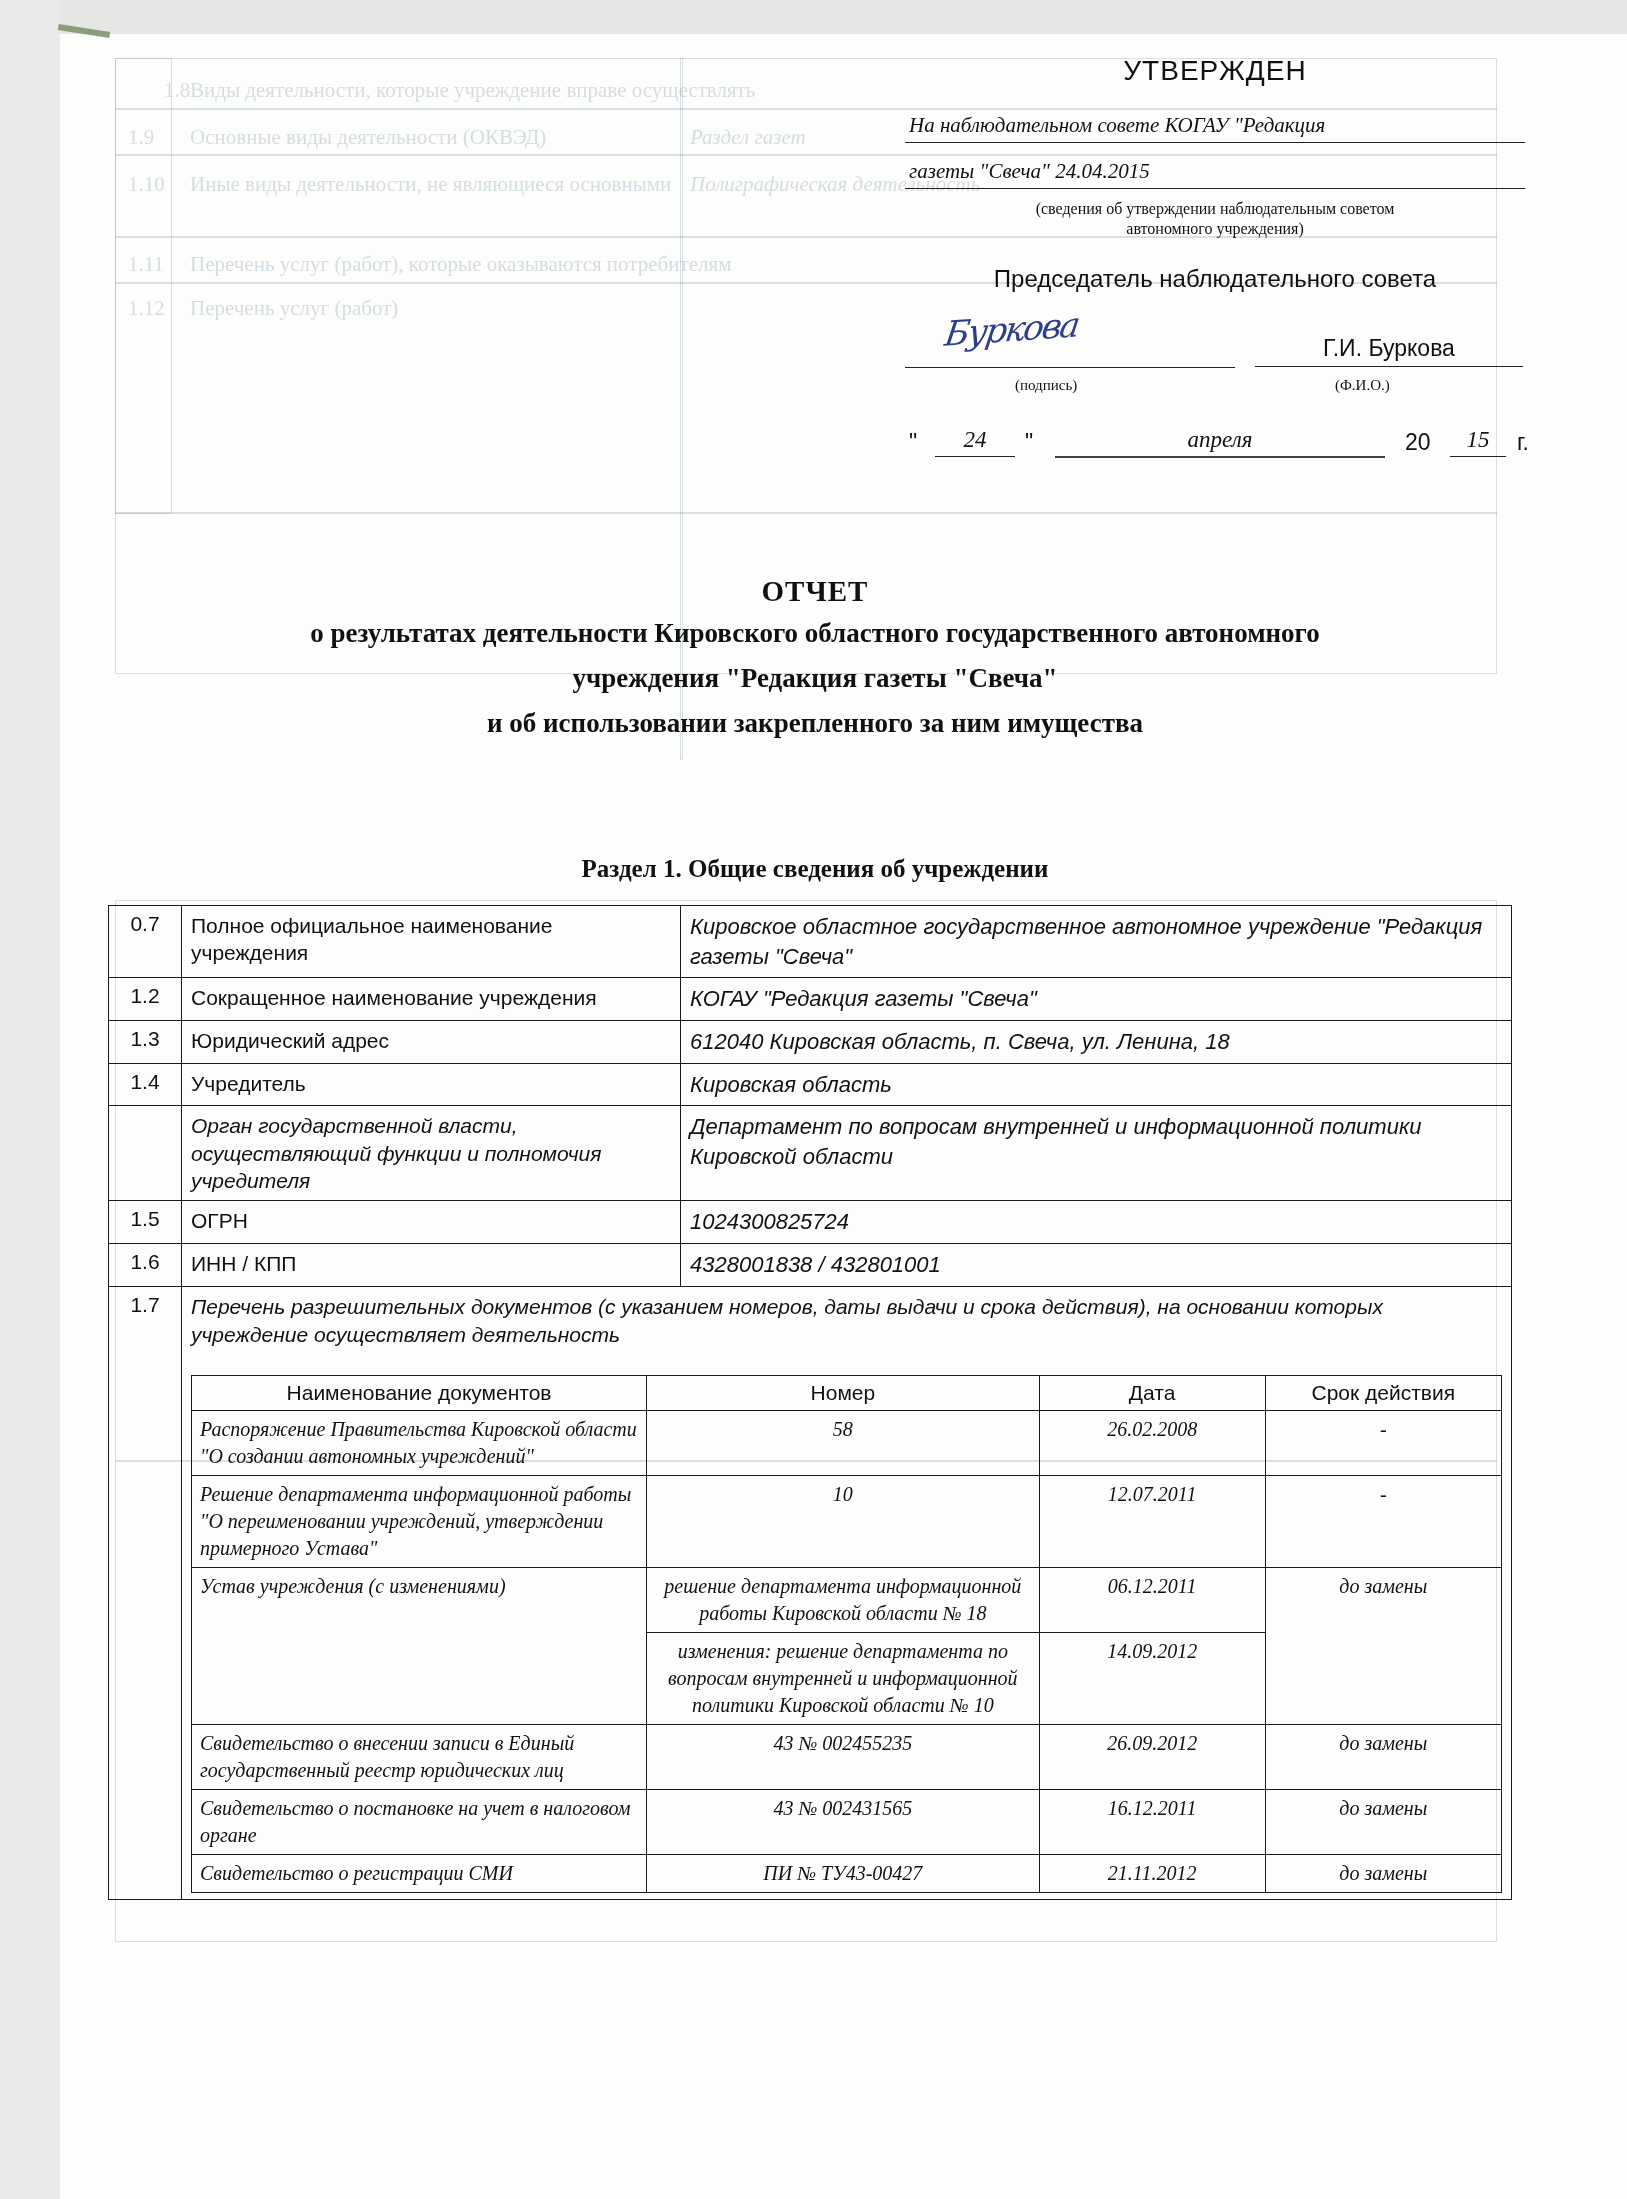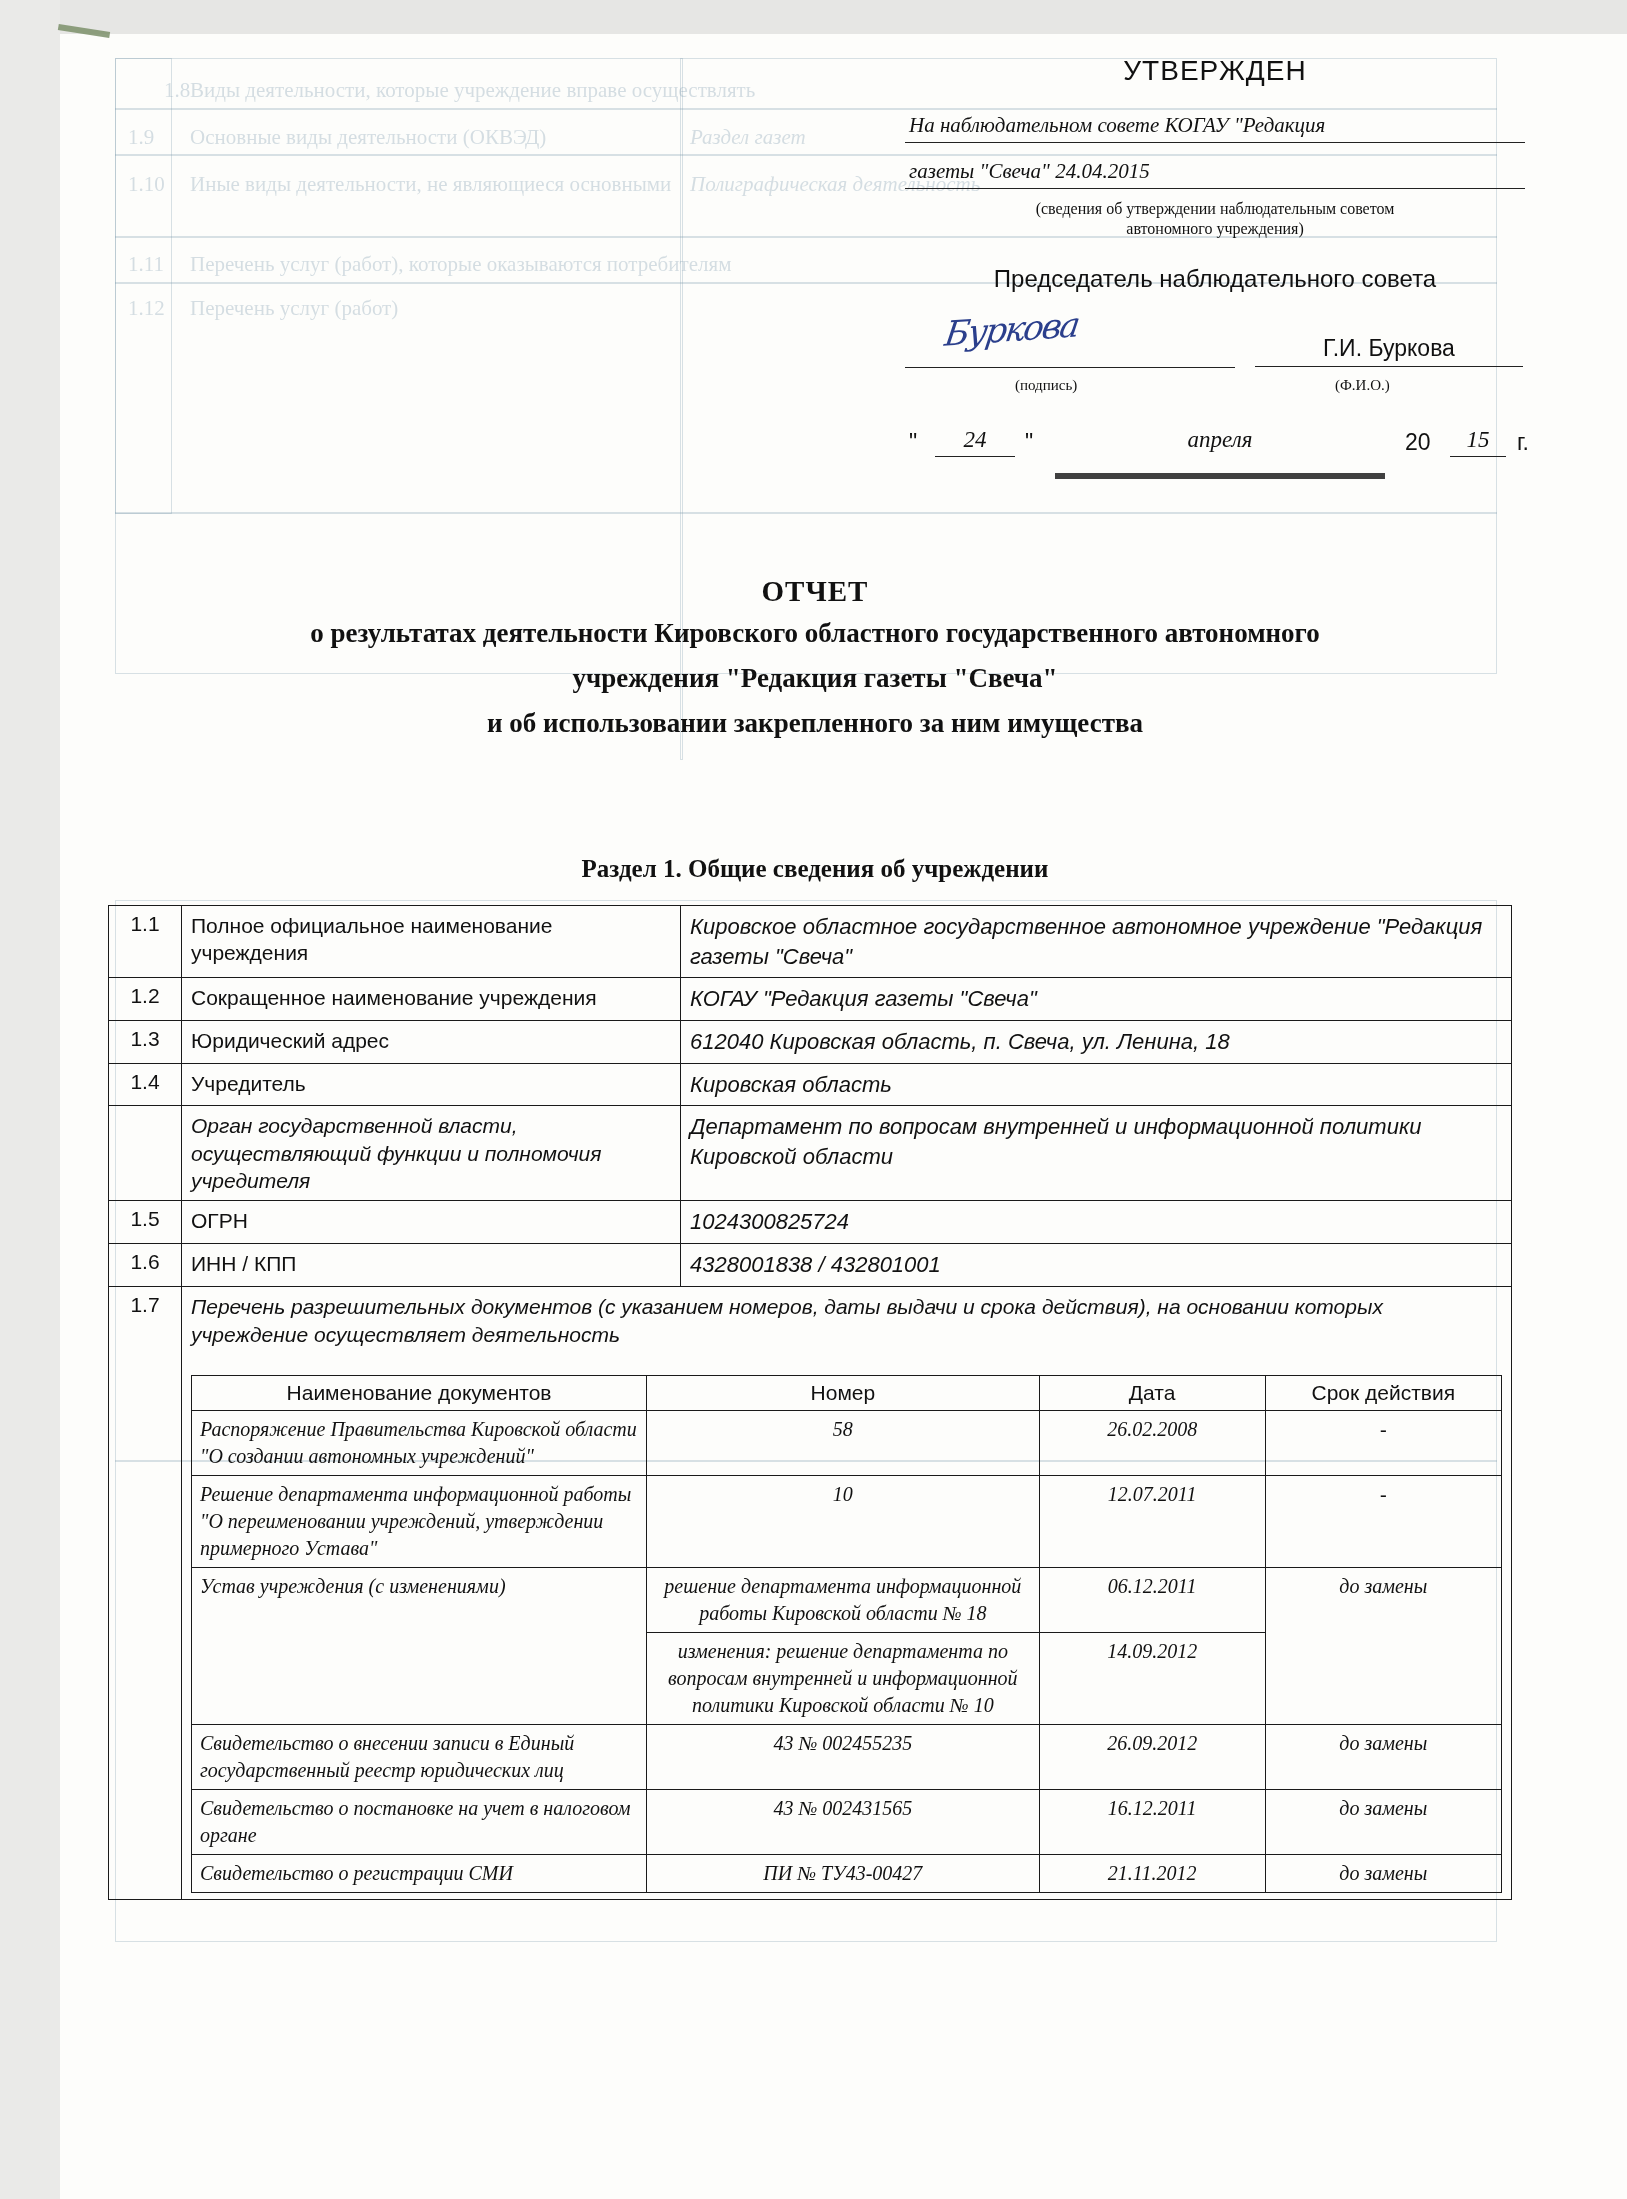--- a/index.html
+++ b/index.html
@@ -139,21 +139,21 @@
   .date-row .q1 { position: absolute; left: 4px; top: 4px; }
   .date-row .daynum {
     position: absolute; left: 30px; top: 2px; width: 80px;
     text-align: center; font-style: italic; font-family: "Liberation Serif", serif;
     border-bottom: 1px solid #222; padding-bottom: 3px;
   }
   .date-row .q2 { position: absolute; left: 120px; top: 4px; }
   .date-row .month {
     position: absolute; left: 150px; top: 2px; width: 330px;
     text-align: center; font-style: italic; font-family: "Liberation Serif", serif;
-    border-bottom: 6px solid #404040; padding-bottom: 20px;
+    border-bottom: 2px solid #404040; padding-bottom: 3px;
   }
   .date-row .yy { position: absolute; left: 500px; top: 4px; }
   .date-row .yearnum {
     position: absolute; left: 545px; top: 2px; width: 56px;
     text-align: center; font-style: italic; font-family: "Liberation Serif", serif;
     border-bottom: 1px solid #222; padding-bottom: 3px;
   }
   .date-row .gg { position: absolute; left: 612px; top: 4px; }
 
   
@@ -320,21 +320,21 @@
       <div class="t1">о результатах деятельности Кировского областного государственного автономного</div>
       <div class="t1">учреждения "Редакция газеты "Свеча"</div>
       <div class="t1">и об использовании закрепленного за ним имущества</div>
     </div>
 
     <div class="section-head">Раздел 1. Общие сведения об учреждении</div>
 
     <table class="doc">
       <tbody>
         <tr>
-          <td class="num">1.1</td>
+          <td class="num">0.7</td>
           <td class="lbl">Полное официальное наименование учреждения</td>
           <td class="val">Кировское областное государственное автономное учреждение "Редакция газеты "Свеча"</td>
         </tr>
         <tr>
           <td class="num">1.2</td>
           <td class="lbl mid">Сокращенное наименование учреждения</td>
           <td class="val mid">КОГАУ "Редакция газеты "Свеча"</td>
         </tr>
         <tr>
           <td class="num">1.3</td>

